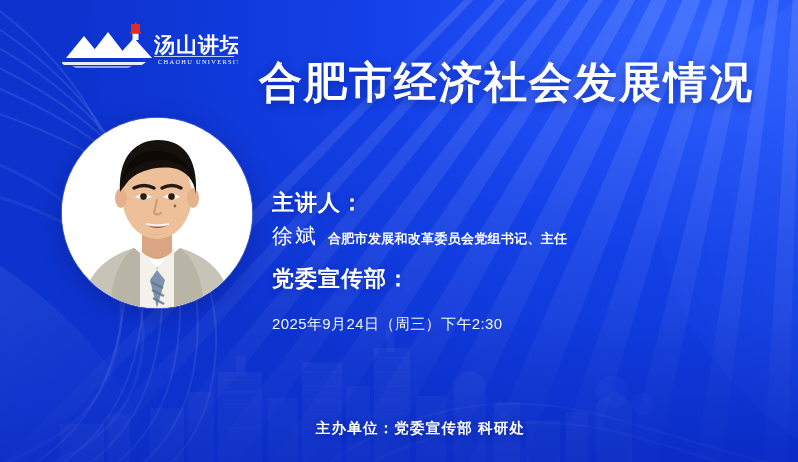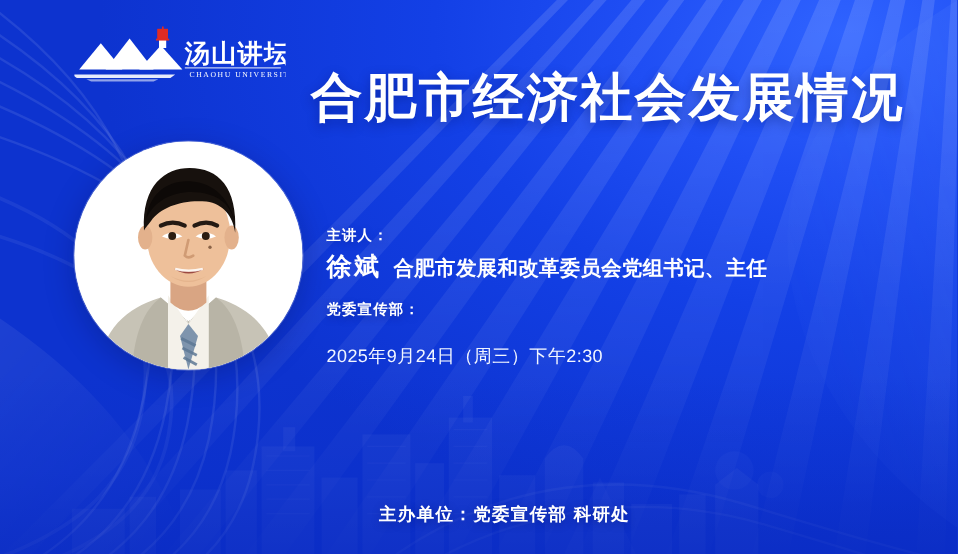--- a/index.html
+++ b/index.html
@@ -75,27 +75,27 @@
     white-space:nowrap;
   }
   .hl-line.second { margin-top:14px; letter-spacing:6px; }
 
   
   #info {
     position:absolute; left:272px; top:188px;
     color:#ffffff;
   }
   .label {
-    font-size:12px; font-weight:bold; letter-spacing:1px;
+    font-size:22px; font-weight:bold; letter-spacing:1px;
     color:#ffffff; line-height:1.35;
     text-shadow:0 2px 6px rgba(3,20,110,.35);
   }
   .row-speaker { display:flex; align-items:baseline; gap:10px; margin-top:4px; }
-  .speaker-name { font-size:21px; font-weight:bold; letter-spacing:2px; color:#ffffff;text-align:right; }
-  .speaker-title { font-size:17px; font-weight:bold; letter-spacing:.3px; color:#ffffff; }
+  .speaker-name { font-size:21px; font-weight:normal; letter-spacing:2px; color:#ffffff;text-align:right; }
+  .speaker-title { font-size:13px; font-weight:bold; letter-spacing:.3px; color:#ffffff; }
   .value { font-size:15px; color:#f2f6ff; letter-spacing:.4px; margin-top:22px; }
   .grp { margin-top:14px; }
   .grp.first { margin-top:0; }
 
   
   #footer {
     position:absolute; left:0; right:0; bottom:24px;
     text-align:center;
     color:#ffffff;
     font-size:14.5px;

